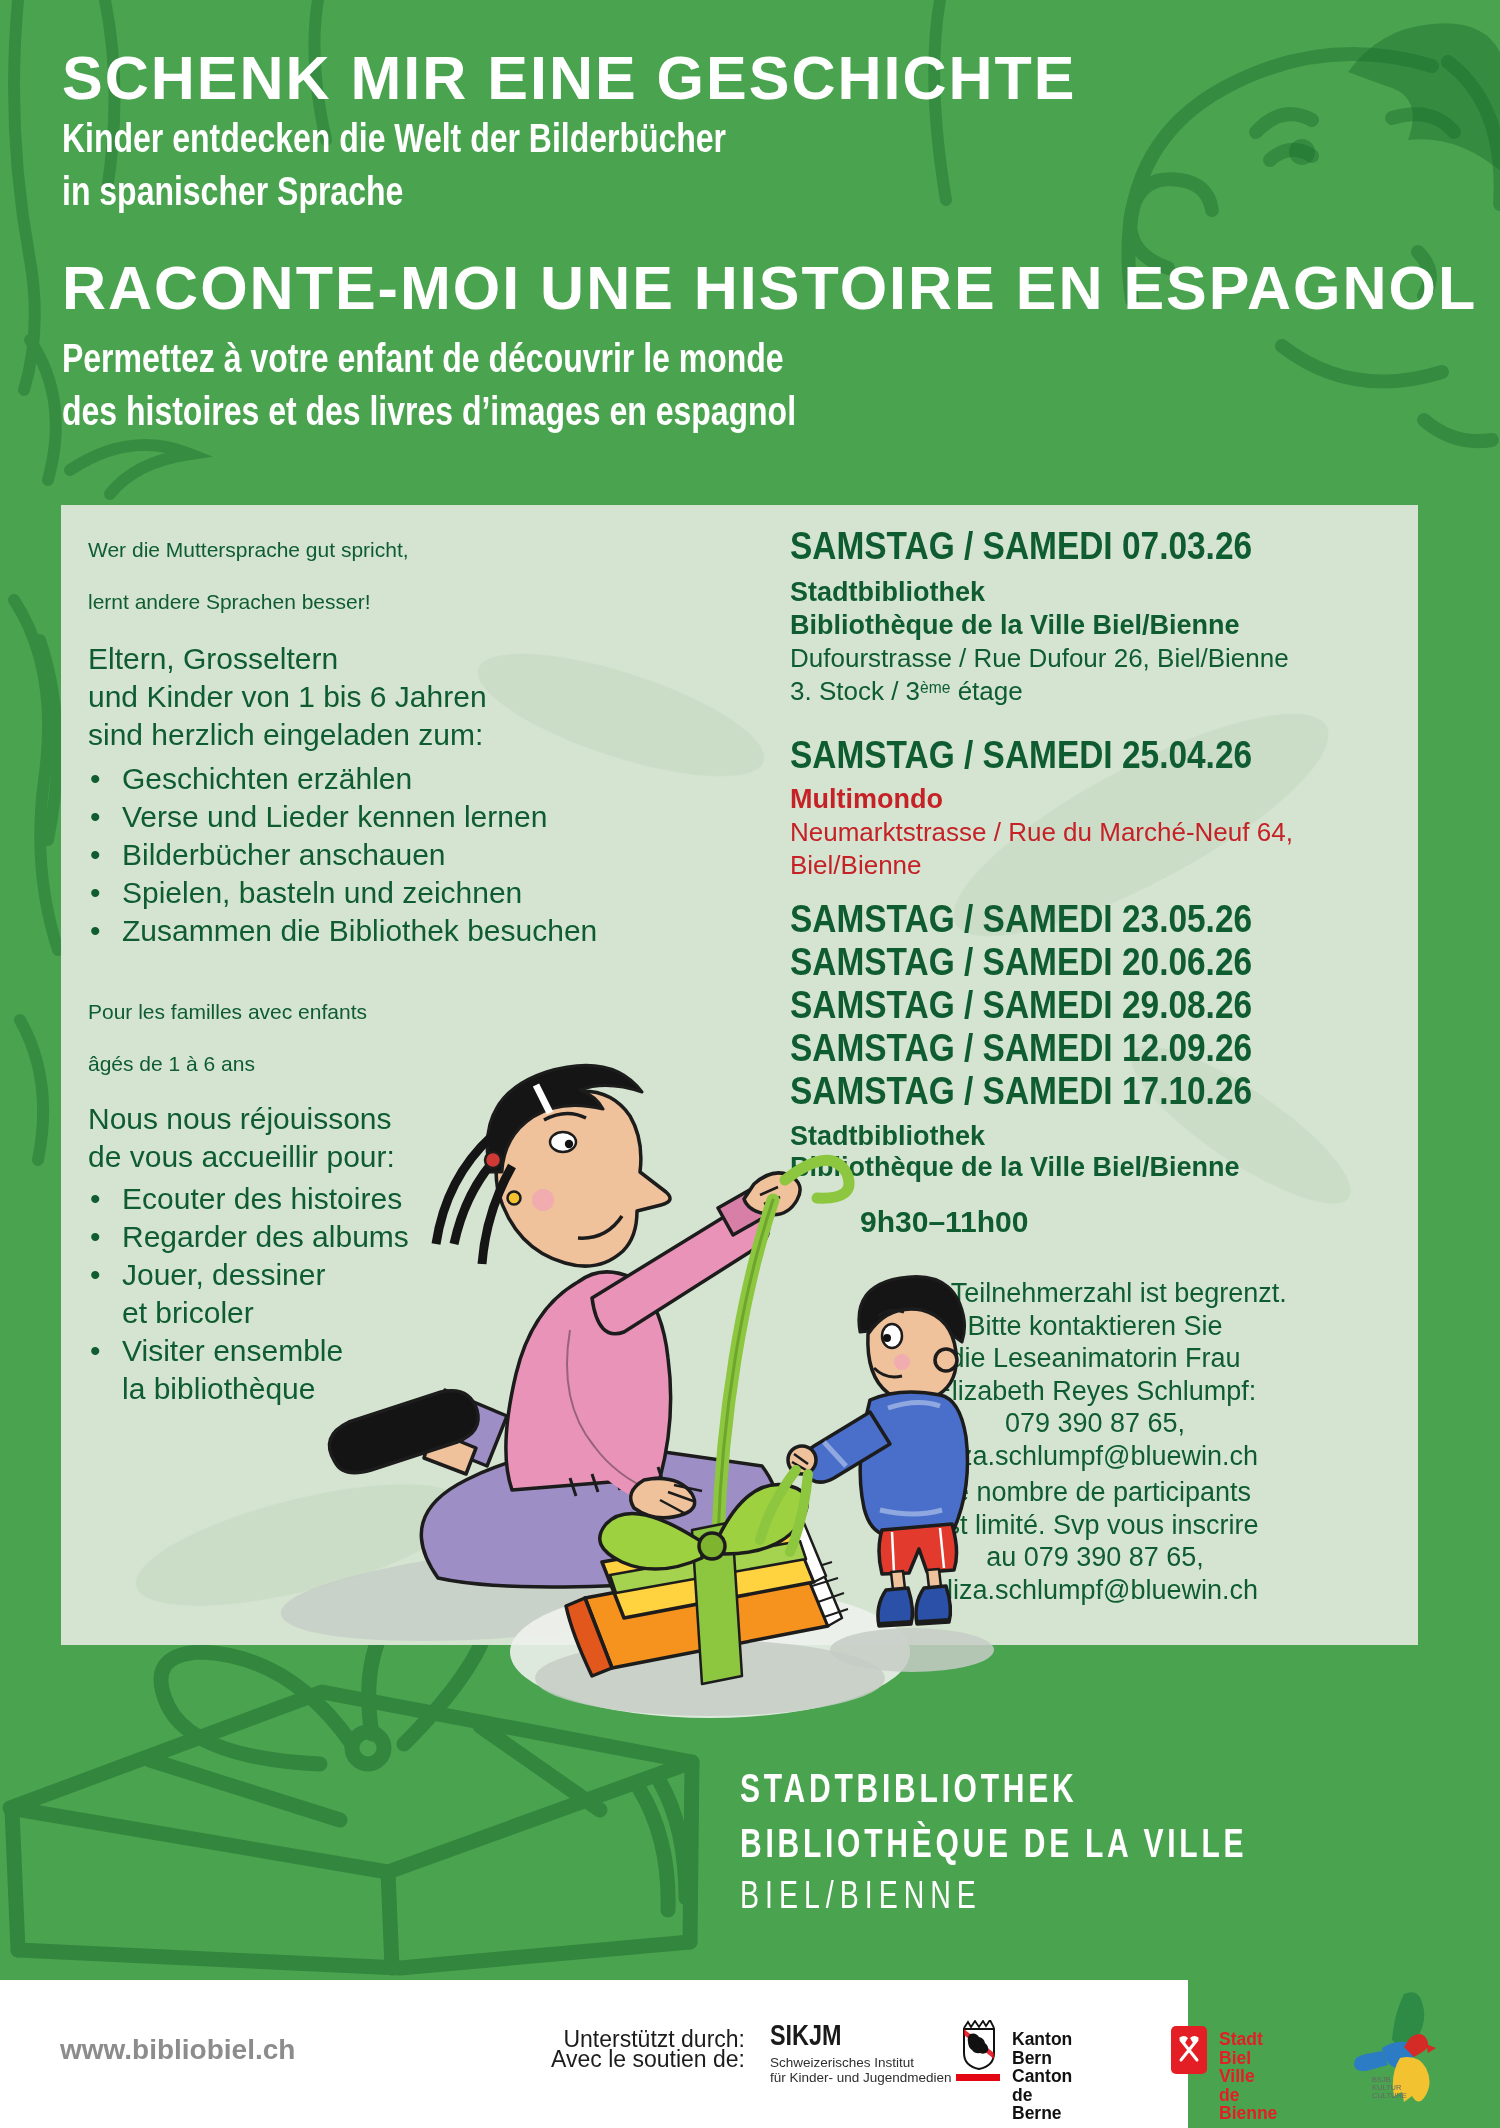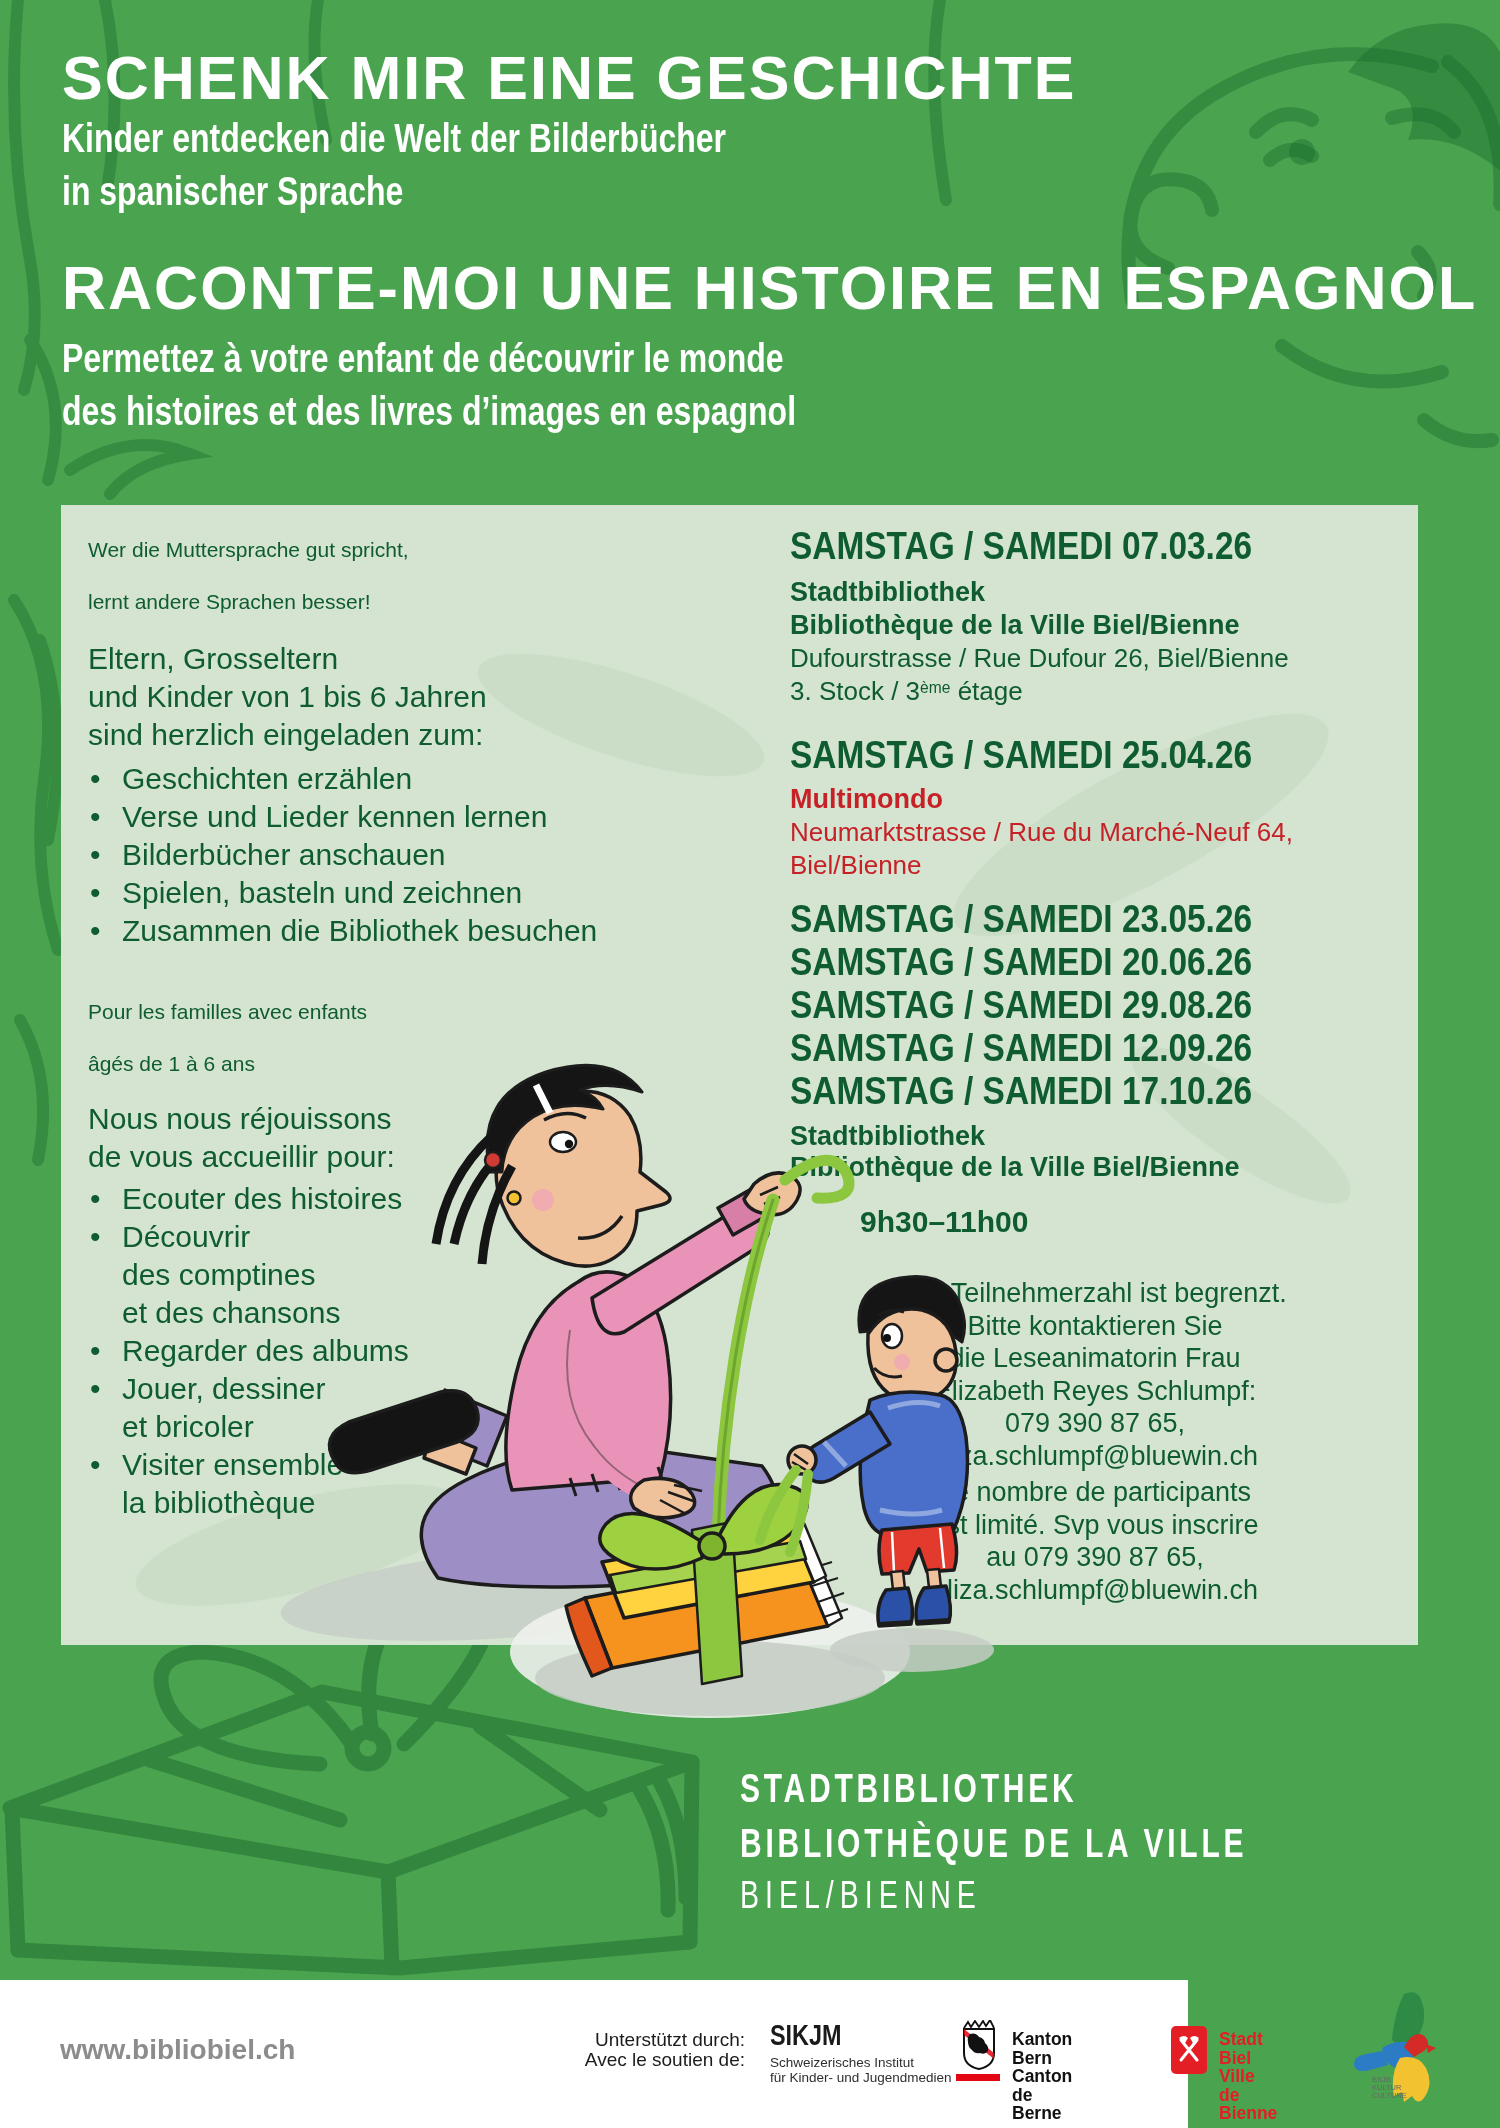--- a/index.html
+++ b/index.html
@@ -59,21 +59,21 @@
   
   .brand{left:740px; top:1768px; color:#fff; z-index:4;}
   .brand .b1,.brand .b2{font-size:40px; font-weight:bold; letter-spacing:5px; line-height:40px;}
   .brand .b2{margin-top:15px;}
   .brand .b3{font-size:38px; font-weight:normal; letter-spacing:8px; line-height:40px; margin-top:12px;}
 
   
   .footer{left:0; top:1980px; width:1188px; height:148px; background:#fff; z-index:6;}
   .site{position:absolute; left:60px; top:54px; font-size:28px; font-weight:bold; color:#8c8c8c;}
   .support{position:absolute; left:545px; top:50px; width:200px; text-align:right;
-           font-size:19px; line-height:19.5px; color:#1c1c1c;}
+           font-size:23px; line-height:19.5px; color:#1c1c1c;}
   .sikjm{position:absolute; left:770px; top:40px; color:#1a1a1a;}
   .sikjm .mark{font-size:30px; font-weight:bold; line-height:30px;}
   .sikjm .subt{font-size:13.5px; line-height:15px; margin-top:5px; color:#2e2e2e;}
   .kanton{position:absolute; left:956px; top:40px;}
   .kanton .txt{position:absolute; left:56px; top:10px; font-size:17.5px; font-weight:bold;
                line-height:18.5px; color:#111; white-space:pre-line;}
   .stadt{position:absolute; left:1171px; top:46px;}
   .stadt .txt{position:absolute; left:48px; top:4px; font-size:17.5px; font-weight:bold;
               line-height:18.5px; color:#e31e24; white-space:pre-line;}
   .bird{position:absolute; left:1352px; top:12px;}
@@ -167,23 +167,20 @@
       <li>Bilderbücher anschauen</li>
       <li>Spielen, basteln und zeichnen</li>
       <li>Zusammen die Bibliothek besuchen</li>
     </ul>
     <div class="lead pre fr-lead">Pour les familles avec enfants
 âgés de 1 à 6 ans</div>
     <div class="fr-intro pre">Nous nous réjouissons
 de vous accueillir pour:</div>
     <ul class="blt fr">
       <li class="pre">Ecouter des histoires</li>
-      <li class="pre">Découvrir
-des comptines
-et des chansons</li>
       <li class="pre">Regarder des albums</li>
       <li class="pre">Jouer, dessiner
 et bricoler</li>
       <li class="pre">Visiter ensemble
 la bibliothèque</li>
     </ul>
   </div>
 
   <div class="abs col-right">
     <div class="ev-date"><span class="cx cx88">SAMSTAG / SAMEDI 07.03.26</span></div>

